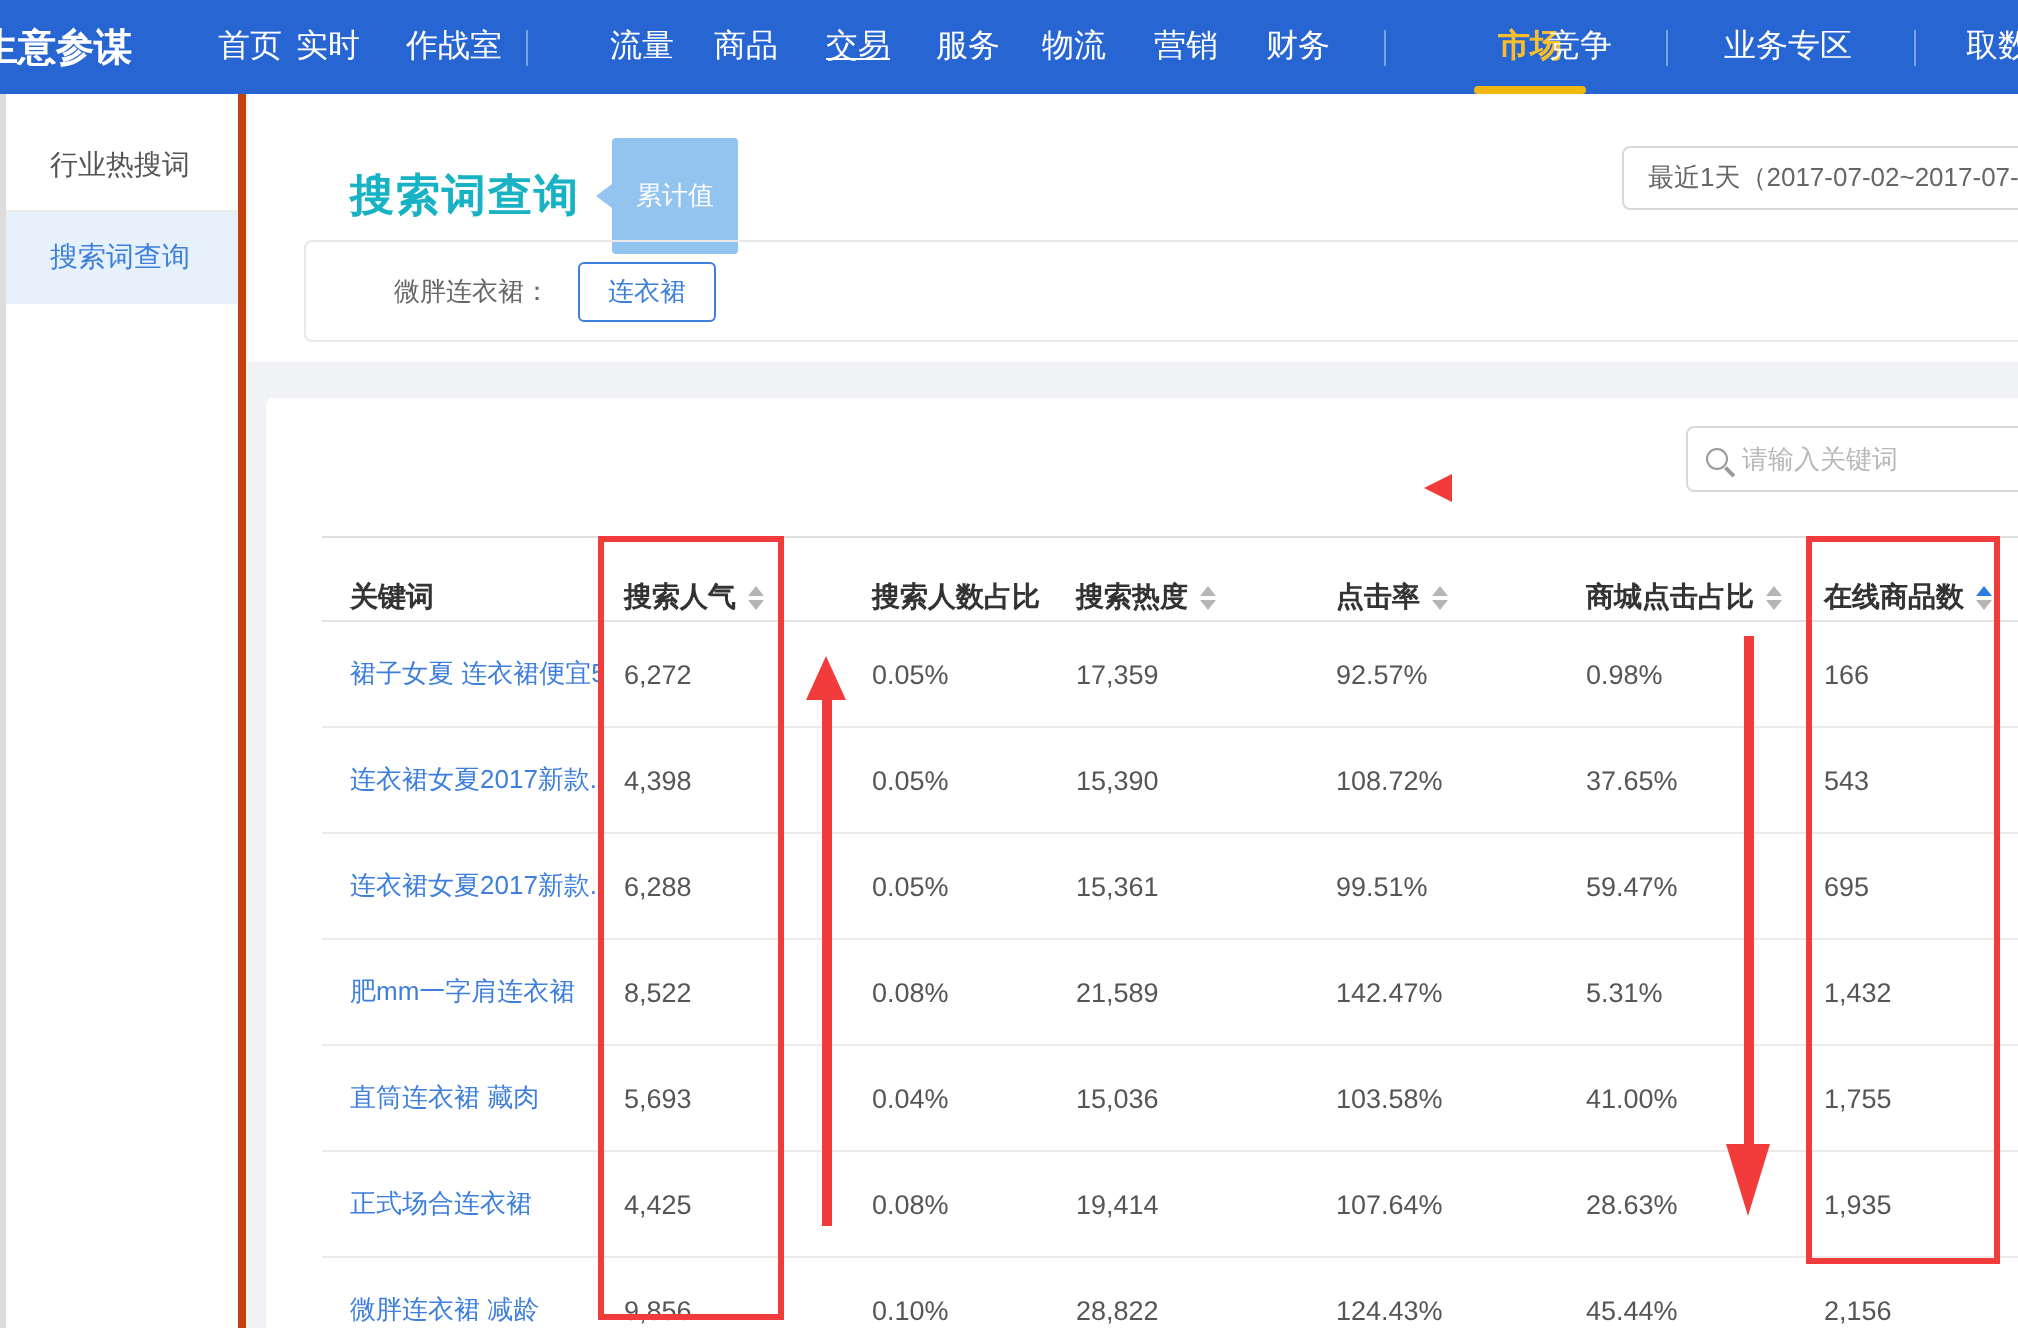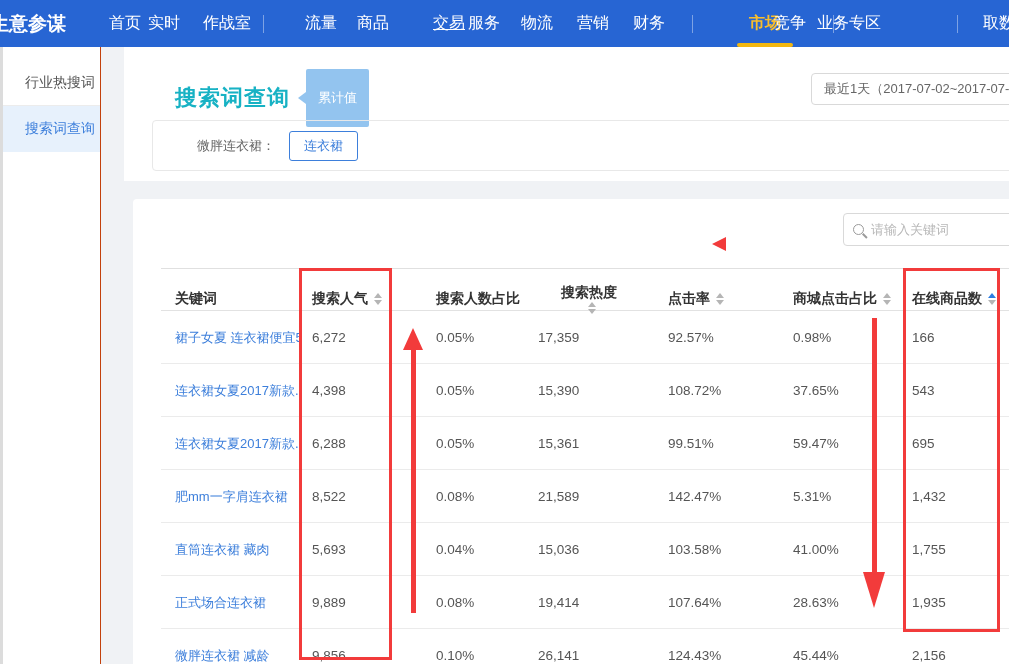--- a/index.html
+++ b/index.html
@@ -10,22 +10,22 @@
   .topnav { position:absolute; left:0; top:0; width:100%; height:47px; background:#2765d3; z-index:30; }
   .topnav .nav-item { position:absolute; top:0; height:47px; display:flex; align-items:center;
     color:#fff; font-size:16px; font-weight:500; white-space:nowrap; cursor:pointer; }
   .topnav .nav-logo { font-size:19px; font-weight:bold; }
   .topnav .nav-item.active { color:#f9be2b; font-weight:bold; }
   .topnav .nav-item.active::after { content:''; position:absolute; left:50%; transform:translateX(-50%);
     bottom:0; width:56px; height:4px; background:#f2b711; border-radius:2px; }
   .topnav .nav-div { position:absolute; top:15px; width:1px; height:18px; background:rgba(255,255,255,.4); }
 
   
-  .sidebar { position:absolute; left:0; top:47px; width:101px; bottom:0; background:#fff;
-    border-right:1px solid #c2410c; padding-top:13px; z-index:20; }
+  .sidebar { position:absolute; left:0; top:47px; width:123px; bottom:0; background:#fff;
+    border-right:4px solid #c2410c; padding-top:13px; z-index:20; }
   .sidebar::before { content:''; position:absolute; left:0; top:0; bottom:0; width:3px; background:#dcdcdc; }
   .side-item { height:46px; display:flex; align-items:center; padding-left:25px; font-size:14px;
     color:#555; cursor:pointer; }
   .side-item.first { border-bottom:1px solid #ececec; }
   .side-item.active { background:#e7f1fc; color:#3d7fdb; }
 
   
   .headband { position:absolute; left:124px; top:47px; right:0; height:134px; background:#fff; z-index:10; }
   .title-row { position:absolute; left:51px; top:22px; display:flex; align-items:center; }
   .page-title { font-size:22px; font-weight:bold; color:#17b2c4; letter-spacing:1px; }
@@ -56,21 +56,21 @@
   .search-box input::placeholder { color:#b8b8b8; }
 
   
   .table { position:absolute; left:28px; top:69px; width:860px; }
   .trow { display:grid; grid-template-columns:139px 92px 128px 120px 130px 130px 121px; align-items:center; }
   .thead { height:43px; border-top:1px solid #e0e0e0; border-bottom:1px solid #e2e2e2; }
   .thead .cell { font-size:14px; font-weight:bold; color:#333; display:flex; align-items:center;margin-top:18px; }
   .tbody-row { height:53px; border-bottom:1px solid #ebebeb; }
   .cell { white-space:nowrap; overflow:hidden; }
   .cell.c1 { padding-left:14px; } .cell.c2 { padding-left:12px; } .cell.c3 { padding-left:44px; }
-  .cell.c4 { padding-left:18px;flex-direction:column; } .cell.c5 { padding-left:28px; } .cell.c6 { padding-left:23px; }
+  .cell.c4 { padding-left:18px; } .cell.c5 { padding-left:28px; } .cell.c6 { padding-left:23px; }
   .cell.c7 { padding-left:12px; }
   .kw { color:#3d7fdb; font-size:13px; cursor:pointer; }
   .val { color:#555; font-size:13.5px; }
   .carets { display:inline-flex; flex-direction:column; margin-left:6px; cursor:pointer; }
   .caret-up { width:0; height:0; border-left:4px solid transparent; border-right:4px solid transparent;
     border-bottom:5px solid #b5b5b5; margin-bottom:2px; }
   .caret-down { width:0; height:0; border-left:4px solid transparent; border-right:4px solid transparent;
     border-top:5px solid #b5b5b5; }
   .caret-up.on { border-bottom-color:#2d7de1; }
 
@@ -92,28 +92,28 @@
 </head>
 <body>
 
 <nav class="topnav" id="topnav">
     <span class="nav-item nav-logo" style="left: -10px;">生意参谋</span>
     <span class="nav-item" style="left: 93px; margin-left: 16px;">首页</span>
     <span class="nav-item" style="left: 148px;">实时</span>
     <span class="nav-item" style="left: 203px;">作战室</span>
     <span class="nav-item" style="left: 305px;">流量</span>
     <span class="nav-item" style="left: 357px;">商品</span>
-    <span class="nav-item" style="left: 433px; text-decoration: underline;">交易</span>
+    <span class="nav-item" style="left: 413px; text-decoration: underline;">交易</span>
     <span class="nav-item" style="left: 468px;">服务</span>
     <span class="nav-item" style="left: 521px;">物流</span>
     <span class="nav-item" style="left: 577px;">营销</span>
     <span class="nav-item" style="left: 633px;">财务</span>
     <span class="nav-item active" style="left: 749px;">市场</span>
     <span class="nav-item" style="left: 774px;">竞争</span>
-    <span class="nav-item" style="left: 817px;">业务专区</span>
+    <span class="nav-item" style="left: 862px;">业务专区</span>
     <span class="nav-item" style="left: 983px;">取数</span>
     <span class="nav-div" style="left: 263px;"></span>
     <span class="nav-div" style="left: 692px;"></span>
     <span class="nav-div" style="left: 833px;"></span>
     <span class="nav-div" style="left: 957px;"></span>
   </nav>
 
 <aside class="sidebar" id="sidebar">
     <div class="side-item first">行业热搜词</div>
     <div class="side-item active">搜索词查询</div>
@@ -220,32 +220,32 @@
         <div class="cell c1"><span class="kw">直筒连衣裙 藏肉</span></div>
         <div class="cell val c2">5,693</div>
         <div class="cell val c3">0.04%</div>
         <div class="cell val c4">15,036</div>
         <div class="cell val c5">103.58%</div>
         <div class="cell val c6">41.00%</div>
         <div class="cell val c7">1,755</div>
       </div>
       <div class="trow tbody-row">
         <div class="cell c1"><span class="kw">正式场合连衣裙</span></div>
-        <div class="cell val c2">9,889</div>
+        <div class="cell val c2">4,425</div>
         <div class="cell val c3">0.08%</div>
         <div class="cell val c4">19,414</div>
         <div class="cell val c5">107.64%</div>
         <div class="cell val c6">28.63%</div>
         <div class="cell val c7">1,935</div>
       </div>
       <div class="trow tbody-row">
         <div class="cell c1"><span class="kw">微胖连衣裙 减龄</span></div>
         <div class="cell val c2">9,856</div>
         <div class="cell val c3">0.10%</div>
-        <div class="cell val c4">26,141</div>
+        <div class="cell val c4">28,822</div>
         <div class="cell val c5">124.43%</div>
         <div class="cell val c6">45.44%</div>
         <div class="cell val c7">2,156</div>
       </div>
     </div>
 </section>
 
 <div class="anno red-box box1"></div>
 <div class="anno red-box box2"></div>
 <div class="anno shaft up-shaft"></div>

